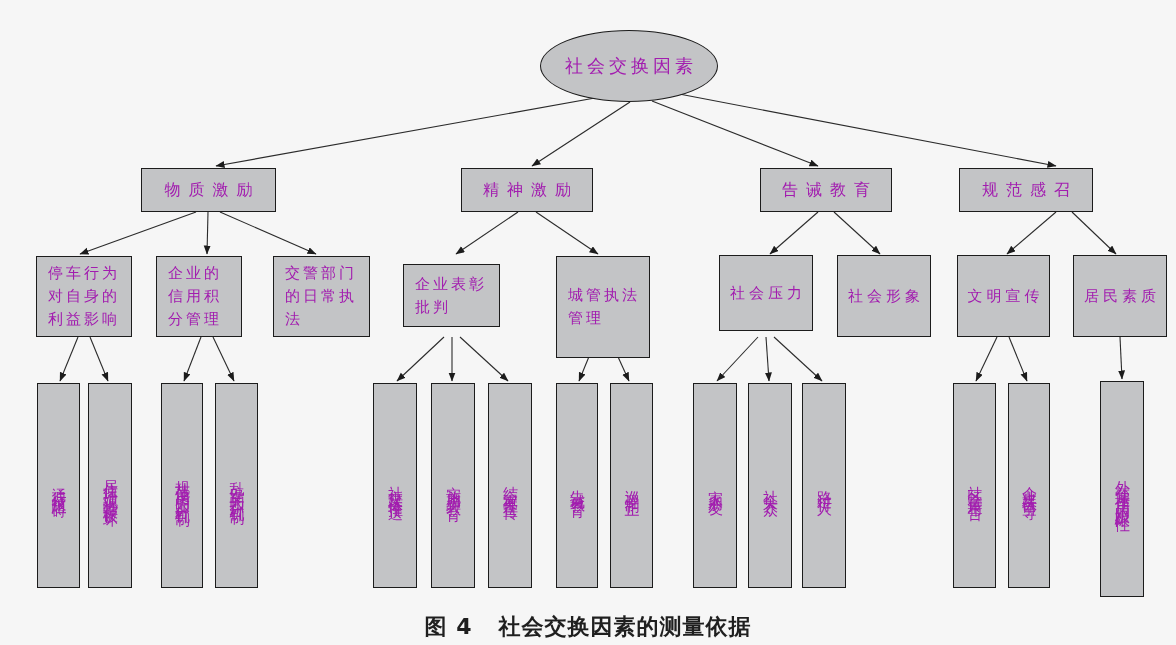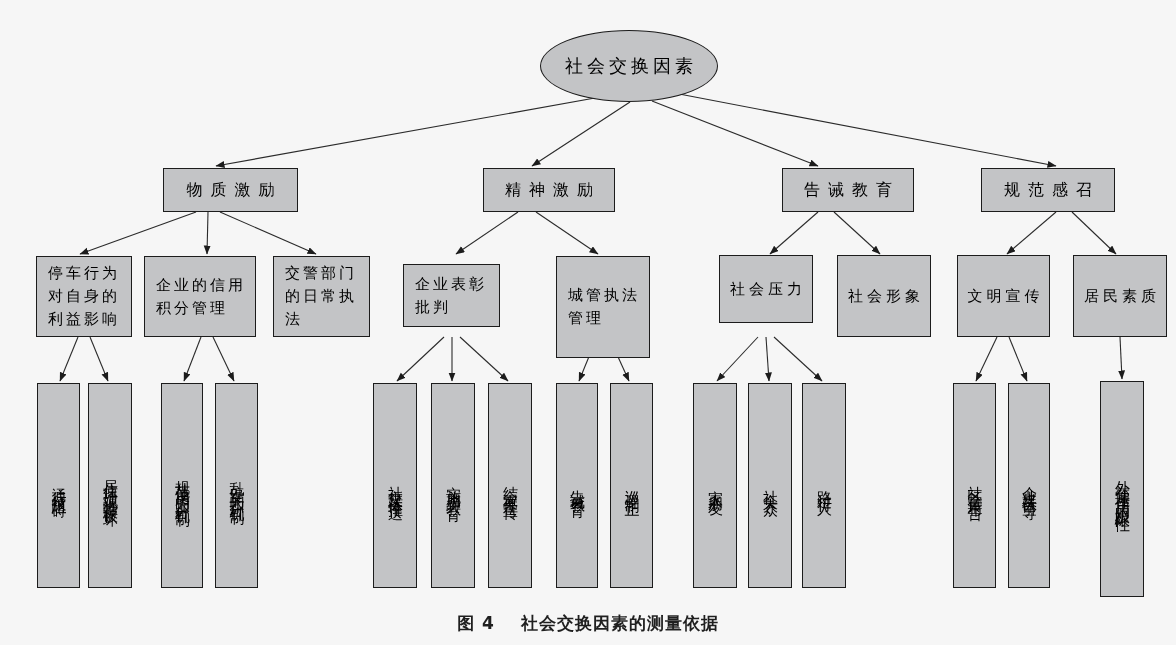--- a/index.html
+++ b/index.html
@@ -11,28 +11,28 @@
     overflow:hidden;
   }
   .stage{position:absolute;left:0;top:0;width:1176px;height:645px;}
   svg.edges{position:absolute;left:0;top:0;width:1176px;height:645px;pointer-events:none;}
   .node{
     position:absolute;
     background:#c3c4c6;
     border:1.6px solid #1c1c1c;
     box-sizing:border-box;
     display:flex;align-items:center;justify-content:center;
-    color:#000000;
+    color:#a21caf;
   }
   .ellipse{
     border-radius:50%;
     font-size:18px;letter-spacing:4px;text-indent:4px;
   }
   .l2{
-    font-size:16px;letter-spacing:8px;text-indent:8px;margin-left:22px;
+    font-size:16px;letter-spacing:8px;text-indent:8px;
   }
   .l3{
     font-size:15px;line-height:23px;letter-spacing:3px;
     justify-content:flex-start;
     padding:4px 8px 4px 11px;
     text-align:left;
   }
   .l3.center{
     justify-content:center;
     padding:4px 4px;
@@ -44,21 +44,21 @@
     text-orientation:upright;
     font-size:15px;letter-spacing:4px;
     line-height:1;
   }
   .caption{
     position:absolute;
     left:0;top:612px;width:1176px;
     text-align:center;
     font-family:"DejaVu Sans","Liberation Sans",sans-serif;
     font-weight:700;
-    font-size:17px;
+    font-size:22px;
     color:#1f1f1f;
     letter-spacing:1px;
   }
   .caption .gap{display:inline-block;width:26px;}
 </style>
 </head>
 <body>
 
 <div class="stage">
 
@@ -111,25 +111,25 @@
   </svg>
 
   <div class="node ellipse" style="left:540px;top:30px;width:178px;height:72px">社会交换因素</div>
 
   <div class="node l2" style="left:141px;top:168px;width:135px;height:44px">物质激励</div>
   <div class="node l2" style="left:461px;top:168px;width:132px;height:44px">精神激励</div>
   <div class="node l2" style="left:760px;top:168px;width:132px;height:44px">告诫教育</div>
   <div class="node l2" style="left:959px;top:168px;width:134px;height:44px">规范感召</div>
 
   <div class="node l3" style="left:36px;top:256px;width:96px;height:81px">停车行为对自身的利益影响</div>
-  <div class="node l3" style="left:144px;top:256px;width:112px;height:81px">企业的信用积分管理</div>
+  <div class="node l3" style="left:156px;top:256px;width:86px;height:81px">企业的信用积分管理</div>
   <div class="node l3" style="left:273px;top:256px;width:97px;height:81px">交警部门的日常执法</div>
   <div class="node l3" style="left:403px;top:264px;width:97px;height:63px">企业表彰批判</div>
   <div class="node l3" style="left:556px;top:256px;width:94px;height:102px">城管执法管理</div>
-  <div class="node l3 center" style="left:719px;top:255px;width:94px;height:68px">社会压力</div>
+  <div class="node l3 center" style="left:719px;top:255px;width:94px;height:76px">社会压力</div>
   <div class="node l3 center" style="left:837px;top:255px;width:94px;height:82px">社会形象</div>
   <div class="node l3 center" style="left:957px;top:255px;width:93px;height:82px">文明宣传</div>
   <div class="node l3 center" style="left:1073px;top:255px;width:94px;height:82px">居民素质</div>
 
   <div class="node l4" style="left:37px;top:383px;width:43px;height:205px">通行被阻碍</div>
   <div class="node l4" style="left:88px;top:383px;width:44px;height:205px">居住环境观瞻被破坏</div>
   <div class="node l4" style="left:161px;top:383px;width:42px;height:205px">规范使用的加分机制</div>
   <div class="node l4" style="left:215px;top:383px;width:43px;height:205px">乱停车的扣分机制</div>
   <div class="node l4" style="left:373px;top:383px;width:44px;height:205px">社交媒体推送</div>
   <div class="node l4" style="left:431px;top:383px;width:44px;height:205px">实施用户教育</div>

